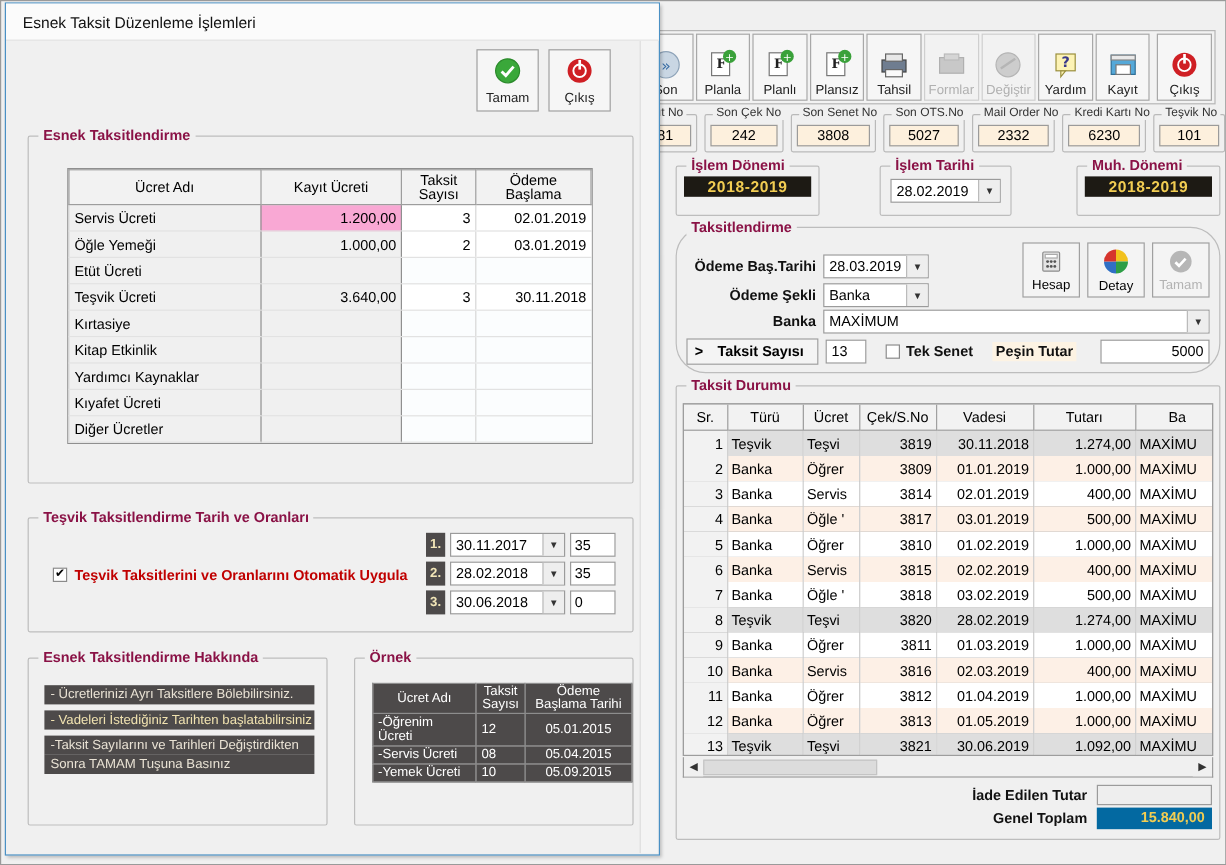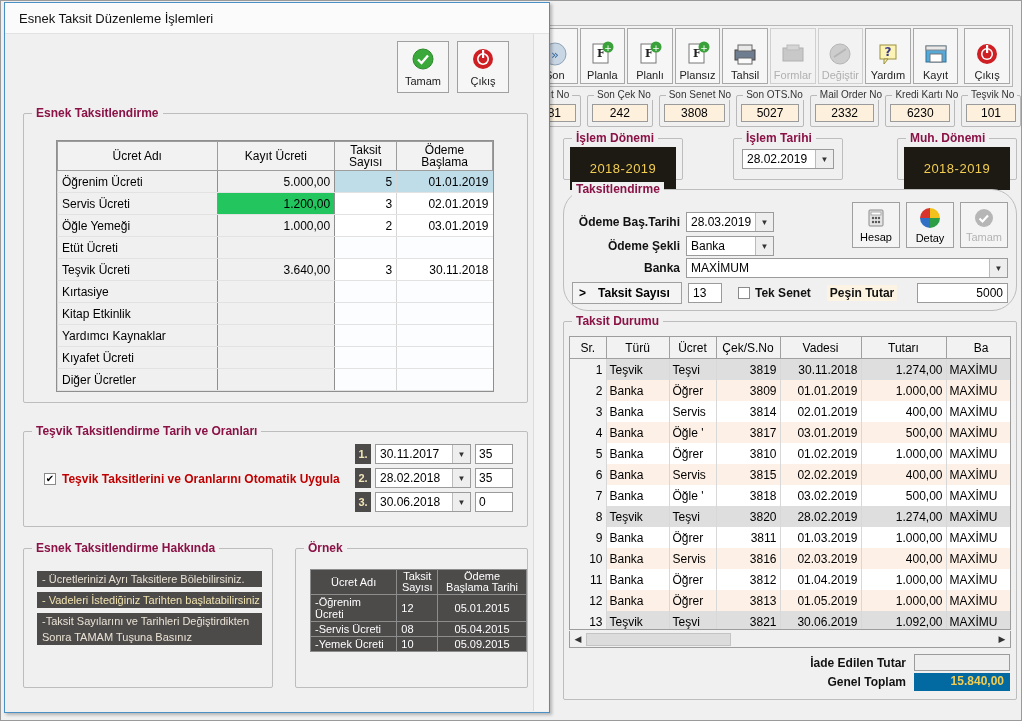--- a/index.html
+++ b/index.html
@@ -56,22 +56,22 @@
 
   
   .fieldset{
     position:absolute;border:1px solid #bdbdbd;box-sizing:border-box;border-radius:2px;
   }
   .fieldset > legend, .fs-title{
     position:absolute;top:-8px;left:8px;background:#f0f0f0;padding:0 4px;
     font-weight:bold;font-size:12px;color:#8a1246;white-space:nowrap;
   }
   .blackval{
-    background:#1d1a14;color:#f2cd52;font-weight:normal;font-size:13px;
-    padding:14px 10px;text-align:center;letter-spacing:.5px;
+    background:#1d1a14;color:#f2cd52;font-weight:bold;font-size:13px;
+    padding:1px 10px;text-align:center;letter-spacing:.5px;
   }
   .combo{
     display:inline-flex;align-items:stretch;border:1px solid #9b9b9b;background:#fff;
     height:20px;box-sizing:border-box;
   }
   .combo .cval{flex:1;padding:1px 4px;font-size:12px;display:flex;align-items:center;}
   .combo .carrow{
     width:17px;background:#eeeeee;border-left:1px solid #bbb;
     display:flex;align-items:center;justify-content:center;font-size:8px;color:#333;
   }
@@ -606,28 +606,22 @@
         <thead>
             <tr>
           <th>Ücret Adı</th>
           <th>Kayıt Ücreti</th>
           <th style="line-height:12px">Taksit Sayısı</th>
           <th style="line-height:12px">Ödeme Başlama</th>
         </tr>
           </thead>
         <tbody id="fee-body">
             <tr>
-              <td style="background:#f0f0f0;border-right:1px solid #8f8f8f;height:19px;">Öğrenim Ücreti</td>
-              <td class="num" style="text-align:right;background:#f0f0f0;border-right:1px solid #8f8f8f;">5.000,00</td>
-              <td class="num" style="text-align:right;background:#bfdde8;">5</td>
-              <td class="num" style="text-align:right;background:#bfdde8;">01.01.2019</td>
-            </tr>
-            <tr>
               <td style="background:#f0f0f0;border-right:1px solid #8f8f8f;height:19px;">Servis Ücreti</td>
-              <td class="num" style="text-align:right;background:#22c55e;border-right:1px solid #8f8f8f;">1.200,00</td>
+              <td class="num" style="text-align:right;background:#f9a8d4;border-right:1px solid #8f8f8f;">1.200,00</td>
               <td class="num" style="text-align:right;background:#fff;">3</td>
               <td class="num" style="text-align:right;background:#fff;">02.01.2019</td>
             </tr>
             <tr>
               <td style="background:#f0f0f0;border-right:1px solid #8f8f8f;height:19px;">Öğle Yemeği</td>
               <td class="num" style="text-align:right;background:#f0f0f0;border-right:1px solid #8f8f8f;">1.000,00</td>
               <td class="num" style="text-align:right;background:#fff;">2</td>
               <td class="num" style="text-align:right;background:#fff;">03.01.2019</td>
             </tr>
             <tr>

